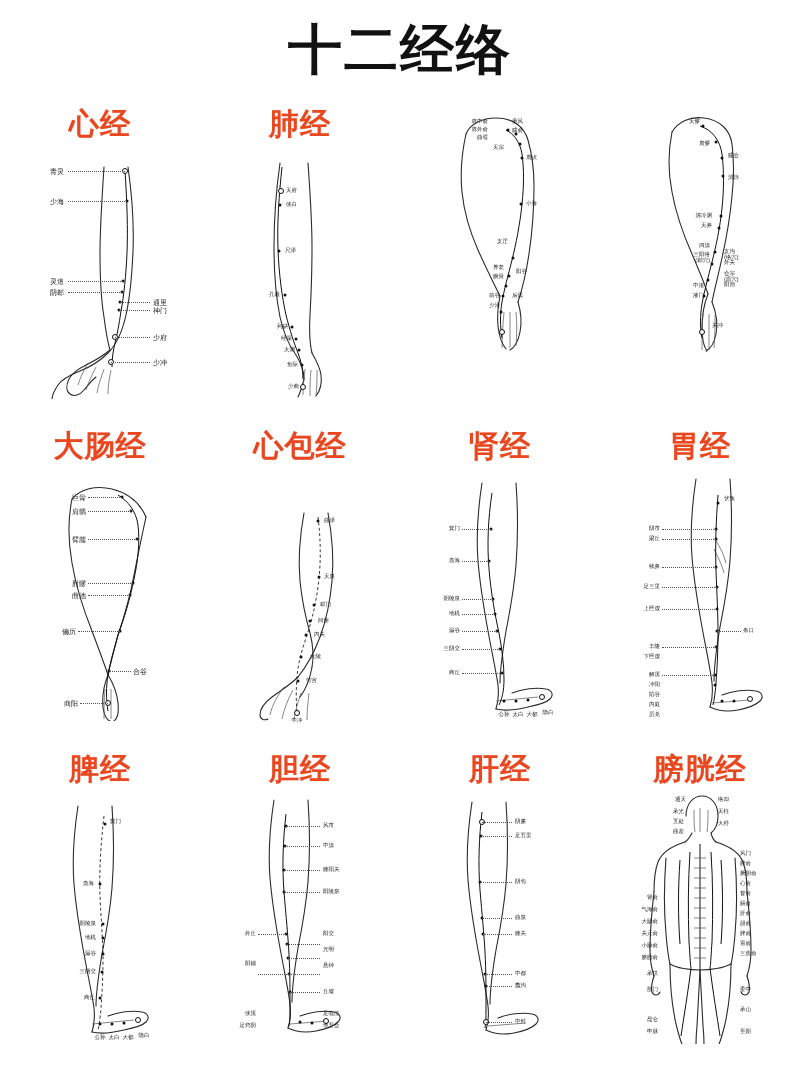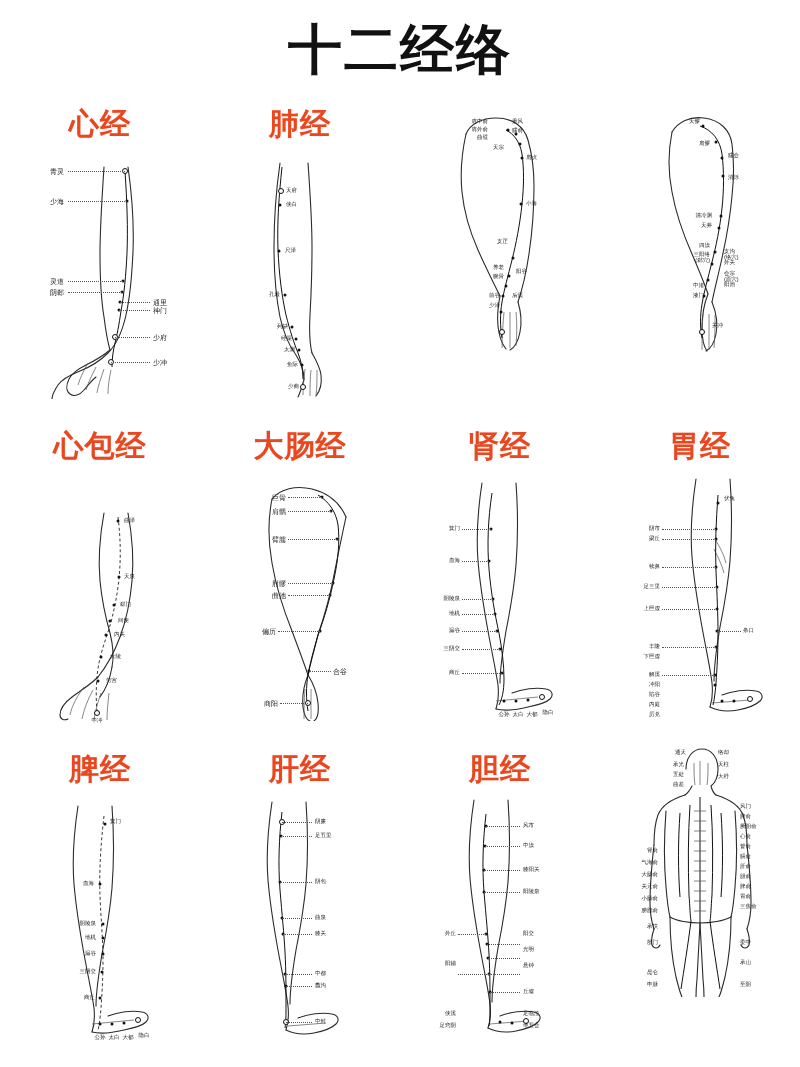--- a/index.html
+++ b/index.html
@@ -305,20 +305,66 @@
       <span class="lbl r tiny" style="left:104px;top:186px;">中渚</span>
       <span class="lbl r tiny" style="left:104px;top:196px;">液门</span>
       <span class="lbl l tiny" style="left:112px;top:226px;">关冲</span>
       <span class="lbl r tiny" style="left:110px;top:161px;">(郄穴)</span>
       <span class="lbl l tiny" style="left:124px;top:158px;">(络穴)</span>
       <span class="lbl l tiny" style="left:124px;top:180px;">(原穴)</span>
     </div>
   </div>
 
   <div class="cell">
+    <div class="cell-title">大肠经</div>
+    <div class="figure">
+      <svg width="200" height="252" viewBox="0 0 200 252">
+        <path class="outline" d="M72,30 C80,20 96,16 112,20 C128,24 140,34 146,48"></path>
+        <path class="outline" d="M72,30 C68,50 68,72 72,94 C76,118 84,142 92,162
+                                 C98,178 104,194 108,206"></path>
+        <path class="outline" d="M146,48 C142,66 138,86 134,106 C130,128 124,148 118,166
+                                 C114,182 110,196 108,206"></path>
+        <path class="outline" d="M108,206 C104,216 102,228 103,238 C104,246 107,251 110,252"></path>
+        <path class="outline" d="M108,206 C113,214 117,224 118,234 C119,244 117,250 114,252"></path>
+        <path class="thin" d="M105,220 C104,232 104,242 104,250"></path>
+        <path class="thin" d="M111,220 C111,232 111,242 111,250"></path>
+        <path class="mer" d="M118,26 C128,32 136,42 138,56 C140,72 138,92 134,110
+                             C130,130 124,150 118,166 C114,180 110,194 108,206
+                             C106,218 106,230 108,242"></path>
+      </svg>
+      <span class="dot" style="left:122px;top:28px;"></span>
+      <span class="dot" style="left:131px;top:42px;"></span>
+      <span class="dot" style="left:137px;top:70px;"></span>
+      <span class="dot" style="left:133px;top:114px;"></span>
+      <span class="dot" style="left:130px;top:126px;"></span>
+      <span class="dot" style="left:120px;top:162px;"></span>
+      <span class="dot" style="left:109px;top:202px;"></span>
+      <span class="odot" style="left:108px;top:234px;"></span>
+
+      <span class="lead" style="left:88px;top:28px;width:34px;"></span>
+      <span class="lead" style="left:88px;top:42px;width:43px;"></span>
+      <span class="lead" style="left:88px;top:70px;width:49px;"></span>
+      <span class="lead" style="left:88px;top:114px;width:45px;"></span>
+      <span class="lead" style="left:88px;top:126px;width:42px;"></span>
+      <span class="lead" style="left:78px;top:162px;width:42px;"></span>
+      <span class="lead" style="left:109px;top:202px;width:22px;"></span>
+      <span class="lead" style="left:80px;top:234px;width:28px;"></span>
+
+      <span class="lbl r" style="left:86px;top:28px;">巨骨</span>
+      <span class="lbl r" style="left:86px;top:42px;">肩髃</span>
+      <span class="lbl r" style="left:86px;top:70px;">臂臑</span>
+      <span class="lbl r" style="left:86px;top:114px;">肘髎</span>
+      <span class="lbl r" style="left:86px;top:126px;">曲池</span>
+      <span class="lbl r" style="left:76px;top:162px;">偏历</span>
+      <span class="lbl l" style="left:133px;top:202px;">合谷</span>
+      <span class="lbl r" style="left:78px;top:234px;">商阳</span>
+    </div>
+  </div>
+
+  <div class="cell">
     <div class="cell-title">心包经</div>
     <div class="figure">
       <svg width="200" height="252" viewBox="0 0 200 252">
         <path class="outline" d="M128,44 C132,66 134,90 132,112 C130,134 126,152 120,168
                                  C114,184 106,198 98,208"></path>
         <path class="outline" d="M104,44 C100,66 98,90 100,112 C102,132 106,150 110,164
                                  C113,176 114,188 112,198"></path>
         <path class="outline" d="M98,208 C90,216 80,222 72,228 C64,234 60,240 60,246
                                  C60,250 64,252 68,250"></path>
         <path class="outline" d="M112,198 C110,210 106,220 100,228"></path>
@@ -339,66 +385,20 @@
       <span class="odot" style="left:97px;top:244px;"></span>
 
       <span class="lbl l tiny" style="left:124px;top:52px;">曲泽</span>
       <span class="lbl l tiny" style="left:124px;top:108px;">天泉</span>
       <span class="lbl l tiny" style="left:120px;top:136px;">郄门</span>
       <span class="lbl l tiny" style="left:118px;top:152px;">间使</span>
       <span class="lbl l tiny" style="left:114px;top:166px;">内关</span>
       <span class="lbl l tiny" style="left:110px;top:188px;">大陵</span>
       <span class="lbl l tiny" style="left:106px;top:212px;">劳宫</span>
       <span class="lbl c tiny" style="left:97px;top:252px;">中冲</span>
-    </div>
-  </div>
-
-  <div class="cell">
-    <div class="cell-title">大肠经</div>
-    <div class="figure">
-      <svg width="200" height="252" viewBox="0 0 200 252">
-        <path class="outline" d="M72,30 C80,20 96,16 112,20 C128,24 140,34 146,48"></path>
-        <path class="outline" d="M72,30 C68,50 68,72 72,94 C76,118 84,142 92,162
-                                 C98,178 104,194 108,206"></path>
-        <path class="outline" d="M146,48 C142,66 138,86 134,106 C130,128 124,148 118,166
-                                 C114,182 110,196 108,206"></path>
-        <path class="outline" d="M108,206 C104,216 102,228 103,238 C104,246 107,251 110,252"></path>
-        <path class="outline" d="M108,206 C113,214 117,224 118,234 C119,244 117,250 114,252"></path>
-        <path class="thin" d="M105,220 C104,232 104,242 104,250"></path>
-        <path class="thin" d="M111,220 C111,232 111,242 111,250"></path>
-        <path class="mer" d="M118,26 C128,32 136,42 138,56 C140,72 138,92 134,110
-                             C130,130 124,150 118,166 C114,180 110,194 108,206
-                             C106,218 106,230 108,242"></path>
-      </svg>
-      <span class="dot" style="left:122px;top:28px;"></span>
-      <span class="dot" style="left:131px;top:42px;"></span>
-      <span class="dot" style="left:137px;top:70px;"></span>
-      <span class="dot" style="left:133px;top:114px;"></span>
-      <span class="dot" style="left:130px;top:126px;"></span>
-      <span class="dot" style="left:120px;top:162px;"></span>
-      <span class="dot" style="left:109px;top:202px;"></span>
-      <span class="odot" style="left:108px;top:234px;"></span>
-
-      <span class="lead" style="left:88px;top:28px;width:34px;"></span>
-      <span class="lead" style="left:88px;top:42px;width:43px;"></span>
-      <span class="lead" style="left:88px;top:70px;width:49px;"></span>
-      <span class="lead" style="left:88px;top:114px;width:45px;"></span>
-      <span class="lead" style="left:88px;top:126px;width:42px;"></span>
-      <span class="lead" style="left:78px;top:162px;width:42px;"></span>
-      <span class="lead" style="left:109px;top:202px;width:22px;"></span>
-      <span class="lead" style="left:80px;top:234px;width:28px;"></span>
-
-      <span class="lbl r" style="left:86px;top:28px;">巨骨</span>
-      <span class="lbl r" style="left:86px;top:42px;">肩髃</span>
-      <span class="lbl r" style="left:86px;top:70px;">臂臑</span>
-      <span class="lbl r" style="left:86px;top:114px;">肘髎</span>
-      <span class="lbl r" style="left:86px;top:126px;">曲池</span>
-      <span class="lbl r" style="left:76px;top:162px;">偏历</span>
-      <span class="lbl l" style="left:133px;top:202px;">合谷</span>
-      <span class="lbl r" style="left:78px;top:234px;">商阳</span>
     </div>
   </div>
 
   <div class="cell">
     <div class="cell-title">肾经</div>
     <div class="figure">
       <svg width="200" height="252" viewBox="0 0 200 252">
         <path class="outline" d="M82,14 C78,40 76,66 78,92 C80,116 84,140 88,162
                                  C92,184 96,202 98,216 C99,226 98,234 96,240"></path>
         <path class="outline" d="M116,14 C118,42 118,70 116,96 C114,120 110,142 106,162
@@ -533,63 +533,20 @@
       <span class="lbl r tiny" style="left:96px;top:180px;">三阴交</span>
       <span class="lbl r tiny" style="left:95px;top:206px;">商丘</span>
       <span class="lbl c tiny" style="left:100px;top:246px;">公孙</span>
       <span class="lbl c tiny" style="left:114px;top:246px;">太白</span>
       <span class="lbl c tiny" style="left:128px;top:246px;">大都</span>
       <span class="lbl c tiny" style="left:144px;top:244px;">隐白</span>
     </div>
   </div>
 
   <div class="cell">
-    <div class="cell-title">肝经</div>
-    <div class="figure">
-      <svg width="200" height="252" viewBox="0 0 200 252">
-        <path class="outline" d="M72,10 C68,36 66,62 68,88 C70,112 74,136 78,158
-                                 C82,180 86,198 88,214 C89,224 88,232 86,238"></path>
-        <path class="outline" d="M106,10 C108,38 108,66 106,92 C104,116 100,138 96,158
-                                 C93,176 90,196 90,212"></path>
-        <path class="outline" d="M86,238 C94,242 104,243 114,241 C124,239 132,236 136,232
-                                 C140,228 138,223 132,222 C122,220 108,222 98,226"></path>
-        <path class="thin" d="M88,234 L126,231"></path>
-        <path class="mer" d="M82,20 C79,46 78,72 80,98 C82,122 84,142 85,160
-                             C86,180 86,196 86,212 C86,224 86,230 85,236"></path>
-      </svg>
-      <span class="odot" style="left:82px;top:30px;"></span>
-      <span class="dot" style="left:81px;top:44px;"></span>
-      <span class="dot" style="left:80px;top:90px;"></span>
-      <span class="dot" style="left:82px;top:126px;"></span>
-      <span class="dot" style="left:83px;top:142px;"></span>
-      <span class="dot" style="left:85px;top:182px;"></span>
-      <span class="dot" style="left:86px;top:194px;"></span>
-      <span class="odot" style="left:86px;top:230px;"></span>
-
-      <span class="lead" style="left:82px;top:30px;width:30px;"></span>
-      <span class="lead" style="left:81px;top:44px;width:31px;"></span>
-      <span class="lead" style="left:80px;top:90px;width:32px;"></span>
-      <span class="lead" style="left:82px;top:126px;width:30px;"></span>
-      <span class="lead" style="left:83px;top:142px;width:29px;"></span>
-      <span class="lead" style="left:85px;top:182px;width:27px;"></span>
-      <span class="lead" style="left:86px;top:194px;width:26px;"></span>
-      <span class="lead" style="left:86px;top:230px;width:26px;"></span>
-
-      <span class="lbl l tiny" style="left:115px;top:30px;">阴廉</span>
-      <span class="lbl l tiny" style="left:115px;top:44px;">足五里</span>
-      <span class="lbl l tiny" style="left:115px;top:90px;">阴包</span>
-      <span class="lbl l tiny" style="left:115px;top:126px;">曲泉</span>
-      <span class="lbl l tiny" style="left:115px;top:142px;">膝关</span>
-      <span class="lbl l tiny" style="left:115px;top:182px;">中都</span>
-      <span class="lbl l tiny" style="left:115px;top:194px;">蠡沟</span>
-      <span class="lbl l tiny" style="left:115px;top:230px;">中封</span>
-    </div>
-  </div>
-
-  <div class="cell">
     <div class="cell-title">胆经</div>
     <div class="figure">
       <svg width="200" height="252" viewBox="0 0 200 252">
         <path class="outline" d="M74,8 C70,34 68,60 70,86 C72,110 76,134 80,156
                                  C84,178 88,196 90,212 C91,222 90,230 88,236"></path>
         <path class="outline" d="M108,8 C110,36 110,64 108,90 C106,114 102,136 98,156
                                  C95,174 92,194 92,210"></path>
         <path class="outline" d="M88,236 C96,240 106,241 116,239 C126,237 134,234 138,230
                                  C142,226 140,221 134,220 C124,218 110,220 100,224"></path>
         <path class="thin" d="M90,232 L128,229"></path>
@@ -631,20 +588,64 @@
       <span class="lbl l tiny" style="left:123px;top:174px;">悬钟</span>
       <span class="lbl l tiny" style="left:123px;top:200px;">丘墟</span>
       <span class="lbl r tiny" style="left:56px;top:222px;">侠溪</span>
       <span class="lbl l tiny" style="left:123px;top:222px;">足临泣</span>
       <span class="lbl l tiny" style="left:123px;top:234px;">地五会</span>
       <span class="lbl r tiny" style="left:56px;top:234px;">足窍阴</span>
     </div>
   </div>
 
   <div class="cell">
+    <div class="cell-title">肝经</div>
+    <div class="figure">
+      <svg width="200" height="252" viewBox="0 0 200 252">
+        <path class="outline" d="M72,10 C68,36 66,62 68,88 C70,112 74,136 78,158
+                                 C82,180 86,198 88,214 C89,224 88,232 86,238"></path>
+        <path class="outline" d="M106,10 C108,38 108,66 106,92 C104,116 100,138 96,158
+                                 C93,176 90,196 90,212"></path>
+        <path class="outline" d="M86,238 C94,242 104,243 114,241 C124,239 132,236 136,232
+                                 C140,228 138,223 132,222 C122,220 108,222 98,226"></path>
+        <path class="thin" d="M88,234 L126,231"></path>
+        <path class="mer" d="M82,20 C79,46 78,72 80,98 C82,122 84,142 85,160
+                             C86,180 86,196 86,212 C86,224 86,230 85,236"></path>
+      </svg>
+      <span class="odot" style="left:82px;top:30px;"></span>
+      <span class="dot" style="left:81px;top:44px;"></span>
+      <span class="dot" style="left:80px;top:90px;"></span>
+      <span class="dot" style="left:82px;top:126px;"></span>
+      <span class="dot" style="left:83px;top:142px;"></span>
+      <span class="dot" style="left:85px;top:182px;"></span>
+      <span class="dot" style="left:86px;top:194px;"></span>
+      <span class="odot" style="left:86px;top:230px;"></span>
+
+      <span class="lead" style="left:82px;top:30px;width:30px;"></span>
+      <span class="lead" style="left:81px;top:44px;width:31px;"></span>
+      <span class="lead" style="left:80px;top:90px;width:32px;"></span>
+      <span class="lead" style="left:82px;top:126px;width:30px;"></span>
+      <span class="lead" style="left:83px;top:142px;width:29px;"></span>
+      <span class="lead" style="left:85px;top:182px;width:27px;"></span>
+      <span class="lead" style="left:86px;top:194px;width:26px;"></span>
+      <span class="lead" style="left:86px;top:230px;width:26px;"></span>
+
+      <span class="lbl l tiny" style="left:115px;top:30px;">阴廉</span>
+      <span class="lbl l tiny" style="left:115px;top:44px;">足五里</span>
+      <span class="lbl l tiny" style="left:115px;top:90px;">阴包</span>
+      <span class="lbl l tiny" style="left:115px;top:126px;">曲泉</span>
+      <span class="lbl l tiny" style="left:115px;top:142px;">膝关</span>
+      <span class="lbl l tiny" style="left:115px;top:182px;">中都</span>
+      <span class="lbl l tiny" style="left:115px;top:194px;">蠡沟</span>
+      <span class="lbl l tiny" style="left:115px;top:230px;">中封</span>
+    </div>
+  </div>
+
+  <div class="cell">
+    <div class="cell-title">膀胱经</div>
     <div class="figure">
       <svg width="200" height="252" viewBox="0 0 200 252">
 
         <path class="outline" d="M86,24 C86,12 93,4 102,4 C111,4 118,12 118,24 C118,32 115,38 111,41
                                  C112,45 113,48 116,50"></path>
         <path class="outline" d="M92,41 C90,45 88,48 85,50"></path>
 
         <path class="outline" d="M85,50 C72,54 62,60 58,70 C55,78 54,90 54,100"></path>
         <path class="outline" d="M116,50 C129,54 139,60 143,70 C146,78 147,90 147,100"></path>
 

